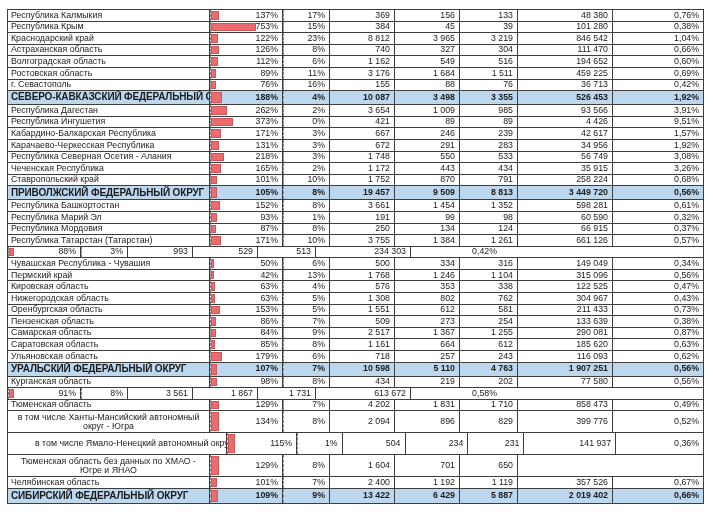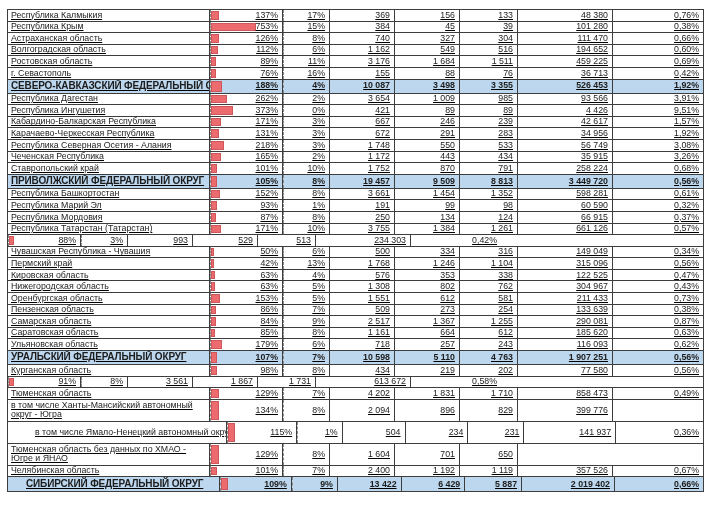--- a/index.html
+++ b/index.html
@@ -3,32 +3,32 @@
 <meta charset="utf-8">
 <style>
   * { box-sizing: border-box; }
   html,body { margin:0; padding:0; }
   body {
     width:713px; height:517px; position:relative; overflow:hidden;
     background:#ffffff; font-family:"Liberation Sans", sans-serif;
   }
   .sheet {
     position:absolute; left:7px; top:9px; width:697px;
-    border:1px solid #3d3d3d; background:#b91c1c;text-decoration:underline;
+    border:1px solid #3d3d3d; background:#b91c1c;
   }
   .row { display:flex; border-bottom:1px solid #3d3d3d; min-height:11.6px; background:#fff; }
-  .row:last-child { border-bottom:none;padding-left:15px; }
+  .row:last-child { border-bottom:none; }
   .row.district { background:#BDD7EE; font-weight:bold; min-height:14px; }
   .row.tall { min-height:22px; }
   .cell {
     border-right:1px solid #3d3d3d; display:flex; align-items:center;
     padding:0 3px; font-size:8.8px; line-height:1.06; color:#1c1c1c; overflow:hidden;
   }
   .c-name { width:202px; white-space:nowrap; }
-  .row.tall .c-name { white-space:normal; }
+  .row.tall .c-name { white-space:normal;text-align:center; }
   .row.tall.nw .c-name { white-space:nowrap;margin-left:24px; }
   .row.district .c-name { font-size:10px; letter-spacing:-0.15px; }
   .c-bar { width:73px; justify-content:flex-end; position:relative; padding-right:4px; }
   .c-pct { width:47px; justify-content:flex-end; position:relative; padding-right:4px; }
   .c-num { justify-content:flex-end; padding-right:4px; }
   .c-v1,.c-v2 { width:65px; }
   .c-v3 { width:58px;text-align:right; }
   .c-v4 { width:95px; }
   .c-share { width:90px; border-right:none; justify-content:flex-end; padding-right:4px; }
   .bar {
@@ -65,20 +65,33 @@
         <span class="bar-label">753%</span>
       </div>
       <div class="cell c-pct c-num">15%</div>
       <div class="cell c-v1 c-num">384</div>
       <div class="cell c-v2 c-num">45</div>
       <div class="cell c-v3 c-num">39</div>
       <div class="cell c-v4 c-num">101 280</div>
       <div class="cell c-share">0,38%</div>
     </div>
     <div class="row">
+      <div class="cell c-name">Краснодарский край</div>
+      <div class="cell c-bar">
+        <span class="bar" style="width: 7px; background: rgb(235, 107, 110);"></span>
+        <span class="bar-label">122%</span>
+      </div>
+      <div class="cell c-pct c-num">23%</div>
+      <div class="cell c-v1 c-num">8 812</div>
+      <div class="cell c-v2 c-num">3 965</div>
+      <div class="cell c-v3 c-num">3 219</div>
+      <div class="cell c-v4 c-num">846 542</div>
+      <div class="cell c-share">1,04%</div>
+    </div>
+    <div class="row">
       <div class="cell c-name">Астраханская область</div>
       <div class="cell c-bar">
         <span class="bar" style="width: 8px; background: rgb(235, 107, 110);"></span>
         <span class="bar-label">126%</span>
       </div>
       <div class="cell c-pct c-num">8%</div>
       <div class="cell c-v1 c-num">740</div>
       <div class="cell c-v2 c-num">327</div>
       <div class="cell c-v3 c-num">304</div>
       <div class="cell c-v4 c-num">111 470</div>
@@ -476,20 +489,21 @@
       <div class="cell c-name">в том числе Ханты-Мансийский автономный округ - Югра</div>
       <div class="cell c-bar">
         <span class="bar" style="width: 8px; background: rgb(235, 107, 110);"></span>
         <span class="bar-label">134%</span>
       </div>
       <div class="cell c-pct c-num">8%</div>
       <div class="cell c-v1 c-num">2 094</div>
       <div class="cell c-v2 c-num">896</div>
       <div class="cell c-v3 c-num">829</div>
       <div class="cell c-v4 c-num">399 776</div>
+      <div class="cell c-share">0,52%</div>
     </div>
     <div class="row tall nw">
       <div class="cell c-name">в том числе Ямало-Ненецкий автономный округ</div>
       <div class="cell c-bar">
         <span class="bar" style="width: 7px; background: rgb(235, 107, 110);"></span>
         <span class="bar-label">115%</span>
       </div>
       <div class="cell c-pct c-num">1%</div>
       <div class="cell c-v1 c-num">504</div>
       <div class="cell c-v2 c-num">234</div>

